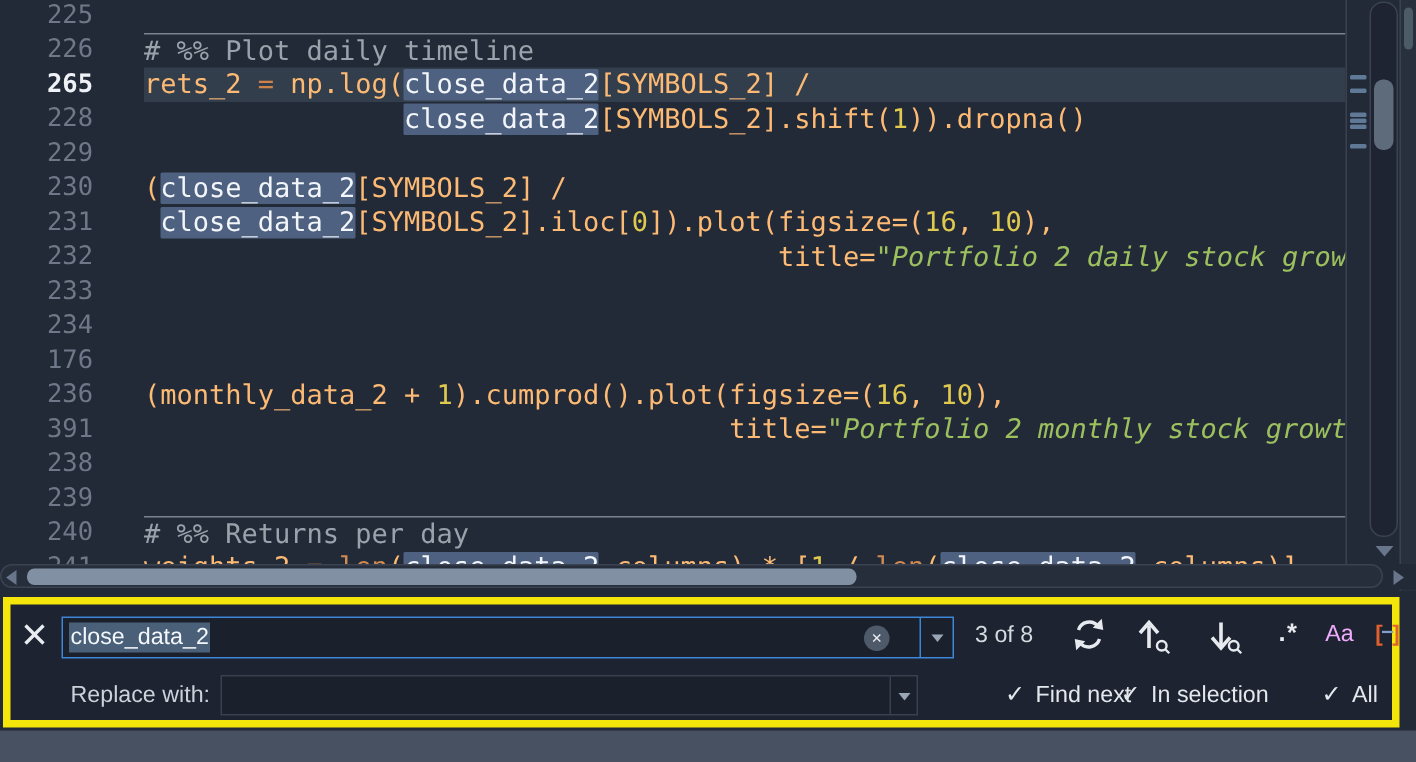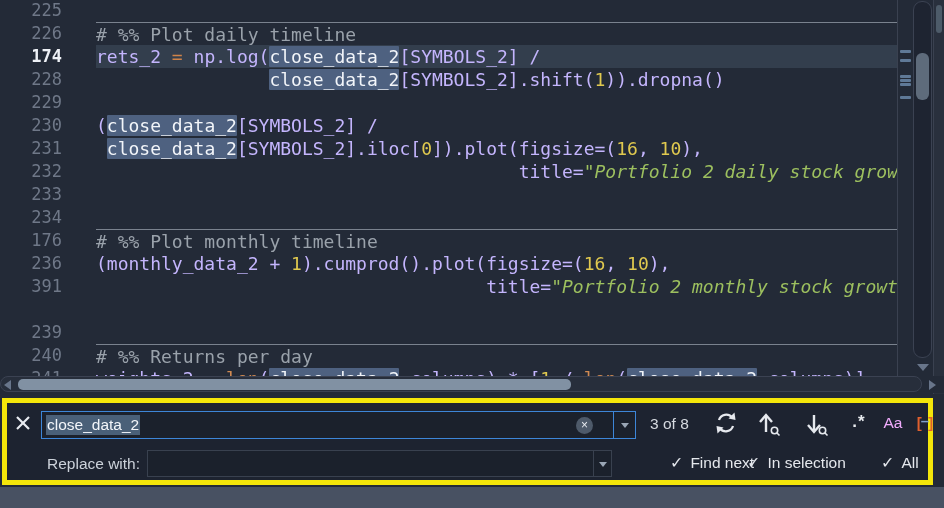--- a/index.html
+++ b/index.html
@@ -10,21 +10,21 @@
   #editor{position:absolute;left:0;top:0;width:944px;height:394px;background:#232a37;}
   #code-lines{position:absolute;left:0;top:-1px;width:897px;height:400px;overflow:hidden;
               font-family:"DejaVu Sans Mono","Liberation Mono",monospace;font-size:18px;line-height:23px;}
   .line{display:flex;height:23px;white-space:pre;}
   .lnum{flex:0 0 96px;box-sizing:border-box;padding-right:34px;text-align:right;
         color:#6f7888;font-size:17px;}
   .line.current .lnum{color:#eef1f6;font-weight:bold;}
   .lcode{flex:1 1 auto;min-width:0;white-space:pre;color:#eceff3;}
   .line.current .lcode{background:#333e4d;}
   .lcode.rule{border-top:1px solid #7a828e;}
-  .tok-p{color:#c4b5fd}
+  .tok-p{color:#fdba74}
   .tok-c{color:#9aa2ab}
   .tok-o{color:#cf8349}
   .tok-n{color:#e0c94f}
   .tok-s{color:#9dc05f;font-style:italic}
   .tok-b{color:#d08a52}
   .tok-m{background:#4e6180;color:#f2f5f9;border-radius:1px;}
 
   
   #flag-zone{position:absolute;left:897px;top:0;width:16px;height:376px;border-left:1px solid #3a4150;}
   .flag{position:absolute;left:2px;width:11px;height:3px;background:#5f7997;border-radius:1px;}
@@ -93,32 +93,32 @@
 </style>
 </head>
 <body>
 
 <div id="screen">
 
   <div id="editor">
     <div id="code-lines">
         <div class="line"><span class="lnum">225</span><span class="lcode"></span></div>
         <div class="line"><span class="lnum">226</span><span class="lcode rule"><span class="tok-c"># %% Plot daily timeline</span></span></div>
-        <div class="line current"><span class="lnum">174</span><span class="lcode"><span class="tok-p">rets_2 </span><span class="tok-o">=</span><span class="tok-p"> np.log(</span><span class="tok-m">close_data_2</span><span class="tok-p">[SYMBOLS_2] /</span></span></div>
+        <div class="line current"><span class="lnum">265</span><span class="lcode"><span class="tok-p">rets_2 </span><span class="tok-o">=</span><span class="tok-p"> np.log(</span><span class="tok-m">close_data_2</span><span class="tok-p">[SYMBOLS_2] /</span></span></div>
         <div class="line"><span class="lnum">228</span><span class="lcode"><span class="tok-p">                </span><span class="tok-m">close_data_2</span><span class="tok-p">[SYMBOLS_2].shift(</span><span class="tok-n">1</span><span class="tok-p">)).dropna()</span></span></div>
         <div class="line"><span class="lnum">229</span><span class="lcode"></span></div>
         <div class="line"><span class="lnum">230</span><span class="lcode"><span class="tok-p">(</span><span class="tok-m">close_data_2</span><span class="tok-p">[SYMBOLS_2] /</span></span></div>
         <div class="line"><span class="lnum">231</span><span class="lcode"><span class="tok-p"> </span><span class="tok-m">close_data_2</span><span class="tok-p">[SYMBOLS_2].iloc[</span><span class="tok-n">0</span><span class="tok-p">]).plot(figsize=(</span><span class="tok-n">16</span><span class="tok-p">, </span><span class="tok-n">10</span><span class="tok-p">),</span></span></div>
         <div class="line"><span class="lnum">232</span><span class="lcode"><span class="tok-p">                                       title=</span><span class="tok-s">"Portfolio 2 daily stock grow</span></span></div>
         <div class="line"><span class="lnum">233</span><span class="lcode"></span></div>
         <div class="line"><span class="lnum">234</span><span class="lcode"></span></div>
-        <div class="line"><span class="lnum">176</span><span class="lcode rule"><span class="tok-c"># %% Plot monthly timeline</span></span></div>
+        <div class="line"><span class="lnum">176</span></div>
         <div class="line"><span class="lnum">236</span><span class="lcode"><span class="tok-p">(monthly_data_2 + </span><span class="tok-n">1</span><span class="tok-p">).cumprod().plot(figsize=(</span><span class="tok-n">16</span><span class="tok-p">, </span><span class="tok-n">10</span><span class="tok-p">),</span></span></div>
         <div class="line"><span class="lnum">391</span><span class="lcode"><span class="tok-p">                                    title=</span><span class="tok-s">"Portfolio 2 monthly stock growt</span></span></div>
-        <div class="line"><span class="lcode"></span></div>
+        <div class="line"><span class="lnum">238</span><span class="lcode"></span></div>
         <div class="line"><span class="lnum">239</span><span class="lcode"></span></div>
         <div class="line"><span class="lnum">240</span><span class="lcode rule"><span class="tok-c"># %% Returns per day</span></span></div>
         <div class="line"><span class="lnum">241</span><span class="lcode"><span class="tok-p">weights_2 </span><span class="tok-o">=</span><span class="tok-p"> </span><span class="tok-b">len</span><span class="tok-p">(</span><span class="tok-m">close_data_2</span><span class="tok-p">.columns) * [</span><span class="tok-n">1</span><span class="tok-p"> / </span><span class="tok-b">len</span><span class="tok-p">(</span><span class="tok-m">close_data_2</span><span class="tok-p">.columns)]</span></span></div>
       </div>
 
     <div id="flag-zone">
         <div class="flag" style="top: 50px;"></div>
         <div class="flag" style="top: 59px;"></div>
         <div class="flag" style="top: 75px;"></div>
         <div class="flag" style="top: 79px;"></div>

